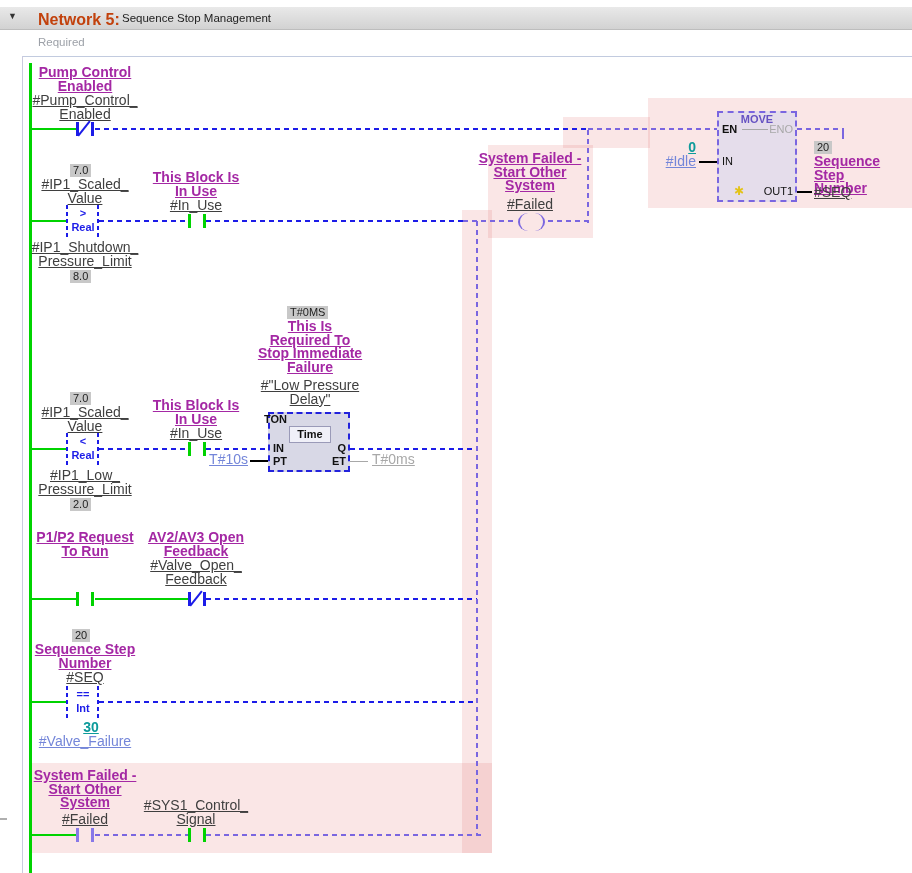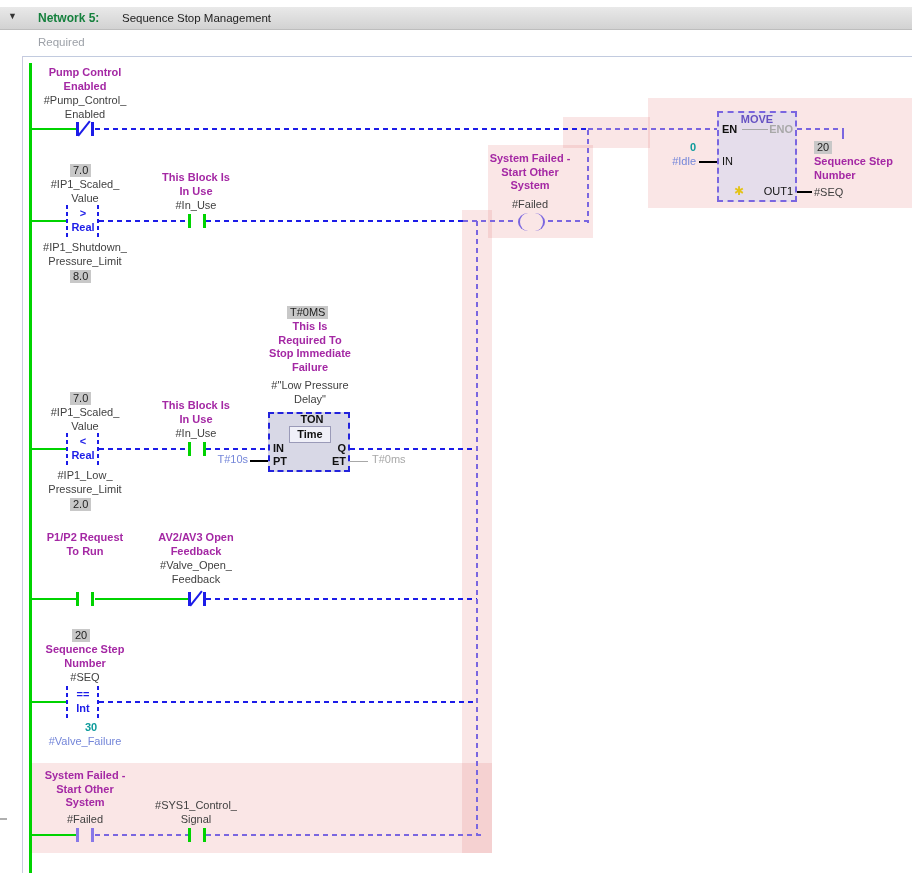--- a/index.html
+++ b/index.html
@@ -1,42 +1,42 @@
 <!DOCTYPE html>
 <html><head>
 <meta charset="utf-8">
 <style>
   html,body{margin:0;padding:0;background:#fff;}
   #canvas{position:relative;width:912px;height:873px;background:#fff;overflow:hidden;
           font-family:"Liberation Sans",sans-serif;}
   
   .netbar{position:absolute;left:0;top:7px;width:912px;height:22px;
           background:linear-gradient(#E9E9E9,#D2D2D2);border-bottom:1px solid #BDBDBD;}
-  .netlabel{position:absolute;left:38px;top:11px;font-size:12px;font-weight:bold;color:#15803d;}
+  .netlabel{position:absolute;left:38px;top:11px;font-size:16px;font-weight:bold;color:#c2410c;}
   .nettitle{position:absolute;left:122px;top:12px;font-size:11.5px;color:#222;}
   .tri{position:absolute;left:8px;top:11px;font-size:9px;color:#333;cursor:pointer;}
   .commentfield{position:absolute;left:38px;top:36px;font-size:11.5px;color:#9DA1A8;}
   .divider{position:absolute;left:22px;top:56px;width:890px;height:1px;background:#C2CBDF;}
   .leftborder{position:absolute;left:22px;top:56px;width:1px;height:817px;background:#CACADF;}
   .rail{position:absolute;left:29px;top:63px;width:3px;height:810px;background:#00D300;}
   .scrolltick{position:absolute;left:0;top:818px;width:7px;height:2px;background:#AFAFAF;}
   
   .pink{position:absolute;background:rgba(226,98,98,0.16);}
   
   .w{position:absolute;height:2px;}
   .wg{background:#00D300;}
   .wk{background:#000;}
   .wgr{background:#A8A8A8;height:1px;}
   .wb{background:repeating-linear-gradient(90deg,#1C1CE8 0 5px,transparent 5px 9px);}
   .wp{background:repeating-linear-gradient(90deg,#7A66E0 0 5px,transparent 5px 9px);}
   .v{position:absolute;width:2px;}
   .vp{background:repeating-linear-gradient(180deg,#7A66E0 0 5px,transparent 5px 9px);}
   .vb{background:repeating-linear-gradient(180deg,#1C1CE8 0 4px,transparent 4px 7px);}
   
-  .lbl{position:absolute;font-size:11px;line-height:13.5px;text-align:center;color:#3F3F3F;}
+  .lbl{position:absolute;font-size:14px;line-height:13.5px;text-align:center;color:#3F3F3F;text-decoration:underline;}
   .tl{text-align:left;} .tr{text-align:right;}
   .cmt{color:#A428A4;font-weight:bold;}
   .ln{display:block;}
   .mon{position:absolute;font-size:11px;line-height:13px;background:#C8C8C8;color:#1E1E1E;padding:0 3px;}
   .teal{color:#0D9B9B;font-weight:bold;}
   .corn{color:#7486D9;}
   .gray{color:#A8A8A8;}
   
   .contact{position:absolute;width:30px;height:22px;}
   .bar{position:absolute;top:4px;width:3px;height:14px;}
@@ -137,21 +137,21 @@
   <div class="lbl" style="left:475px;top:198px;width:110px">#Failed</div>
   <div class="coil" style="left:513px;top:211px">
     <div class="paren paren-l" style="left:5px"></div>
       <div class="paren paren-r" style="left:22px"></div>
   </div>
   <div class="w wp" style="left:548px;top:220px;width:40px"></div>
 
   <div class="movebox"></div>
   <div class="blklbl" style="left:717px;top:113px;width:80px;text-align:center;color:#6652C2">MOVE</div>
   <div class="blklbl" style="left:722px;top:123px;font-weight:bold">EN</div>
-  <div class="blklbl" style="left:762px;top:123px;width:31px;text-align:right;font-weight:bold;color:#A8A8A8">ENO</div>
+  <div class="blklbl" style="left:762px;top:123px;width:31px;text-align:right;font-weight:normal;color:#A8A8A8">ENO</div>
   <div class="wgr" style="position:absolute;left:742px;top:129px;width:26px"></div>
   <div class="blklbl" style="left:722px;top:155px;font-weight:normal">IN</div>
   <span class="star" style="left:734px;top:184px">✱</span>
   <div class="blklbl" style="left:748px;top:185px;width:45px;text-align:right;font-weight:normal">OUT1</div>
   <div class="lbl teal tr" style="left:646px;top:141px;width:50px">0</div>
   <div class="lbl corn tr" style="left:636px;top:155px;width:60px">#Idle</div>
   <div class="w wk" style="left:699px;top:161px;width:18px"></div>
   <div class="w wp" style="left:797px;top:128px;width:46px"></div>
   <div class="v" style="left:842px;top:128px;height:11px;background:#7A66E0"></div>
   <div class="w wk" style="left:797px;top:191px;width:15px"></div>
@@ -197,21 +197,21 @@
       <span class="ln">Required To</span>
     <span class="ln">Stop Immediate</span>
       <span class="ln">Failure</span>
   </div>
   <div class="lbl" style="left:250px;top:379px;width:120px">
     <span class="ln">#"Low Pressure</span>
       <span class="ln">Delay"</span>
   </div>
 
   <div class="tonbox"></div>
-  <div class="blklbl" style="left:278px;top:413px;width:68px;text-align:center">TON</div>
+  <div class="blklbl" style="left:264px;top:413px;width:68px;text-align:left">TON</div>
   <div class="timechip">Time</div>
   <div class="blklbl" style="left:273px;top:442px">IN</div>
   <div class="blklbl" style="left:328px;top:442px;width:18px;text-align:right">Q</div>
   <div class="blklbl" style="left:273px;top:455px">PT</div>
   <div class="blklbl" style="left:326px;top:455px;width:20px;text-align:right">ET</div>
   <div class="lbl corn tr" style="left:196px;top:453px;width:52px">T#10s</div>
   <div class="w wk" style="left:250px;top:460px;width:18px"></div>
   <div class="w wgr" style="left:350px;top:461px;width:18px"></div>
   <div class="lbl gray tl" style="left:372px;top:453px;width:50px">T#0ms</div>
   <div class="w wb" style="left:350px;top:448px;width:127px"></div>

